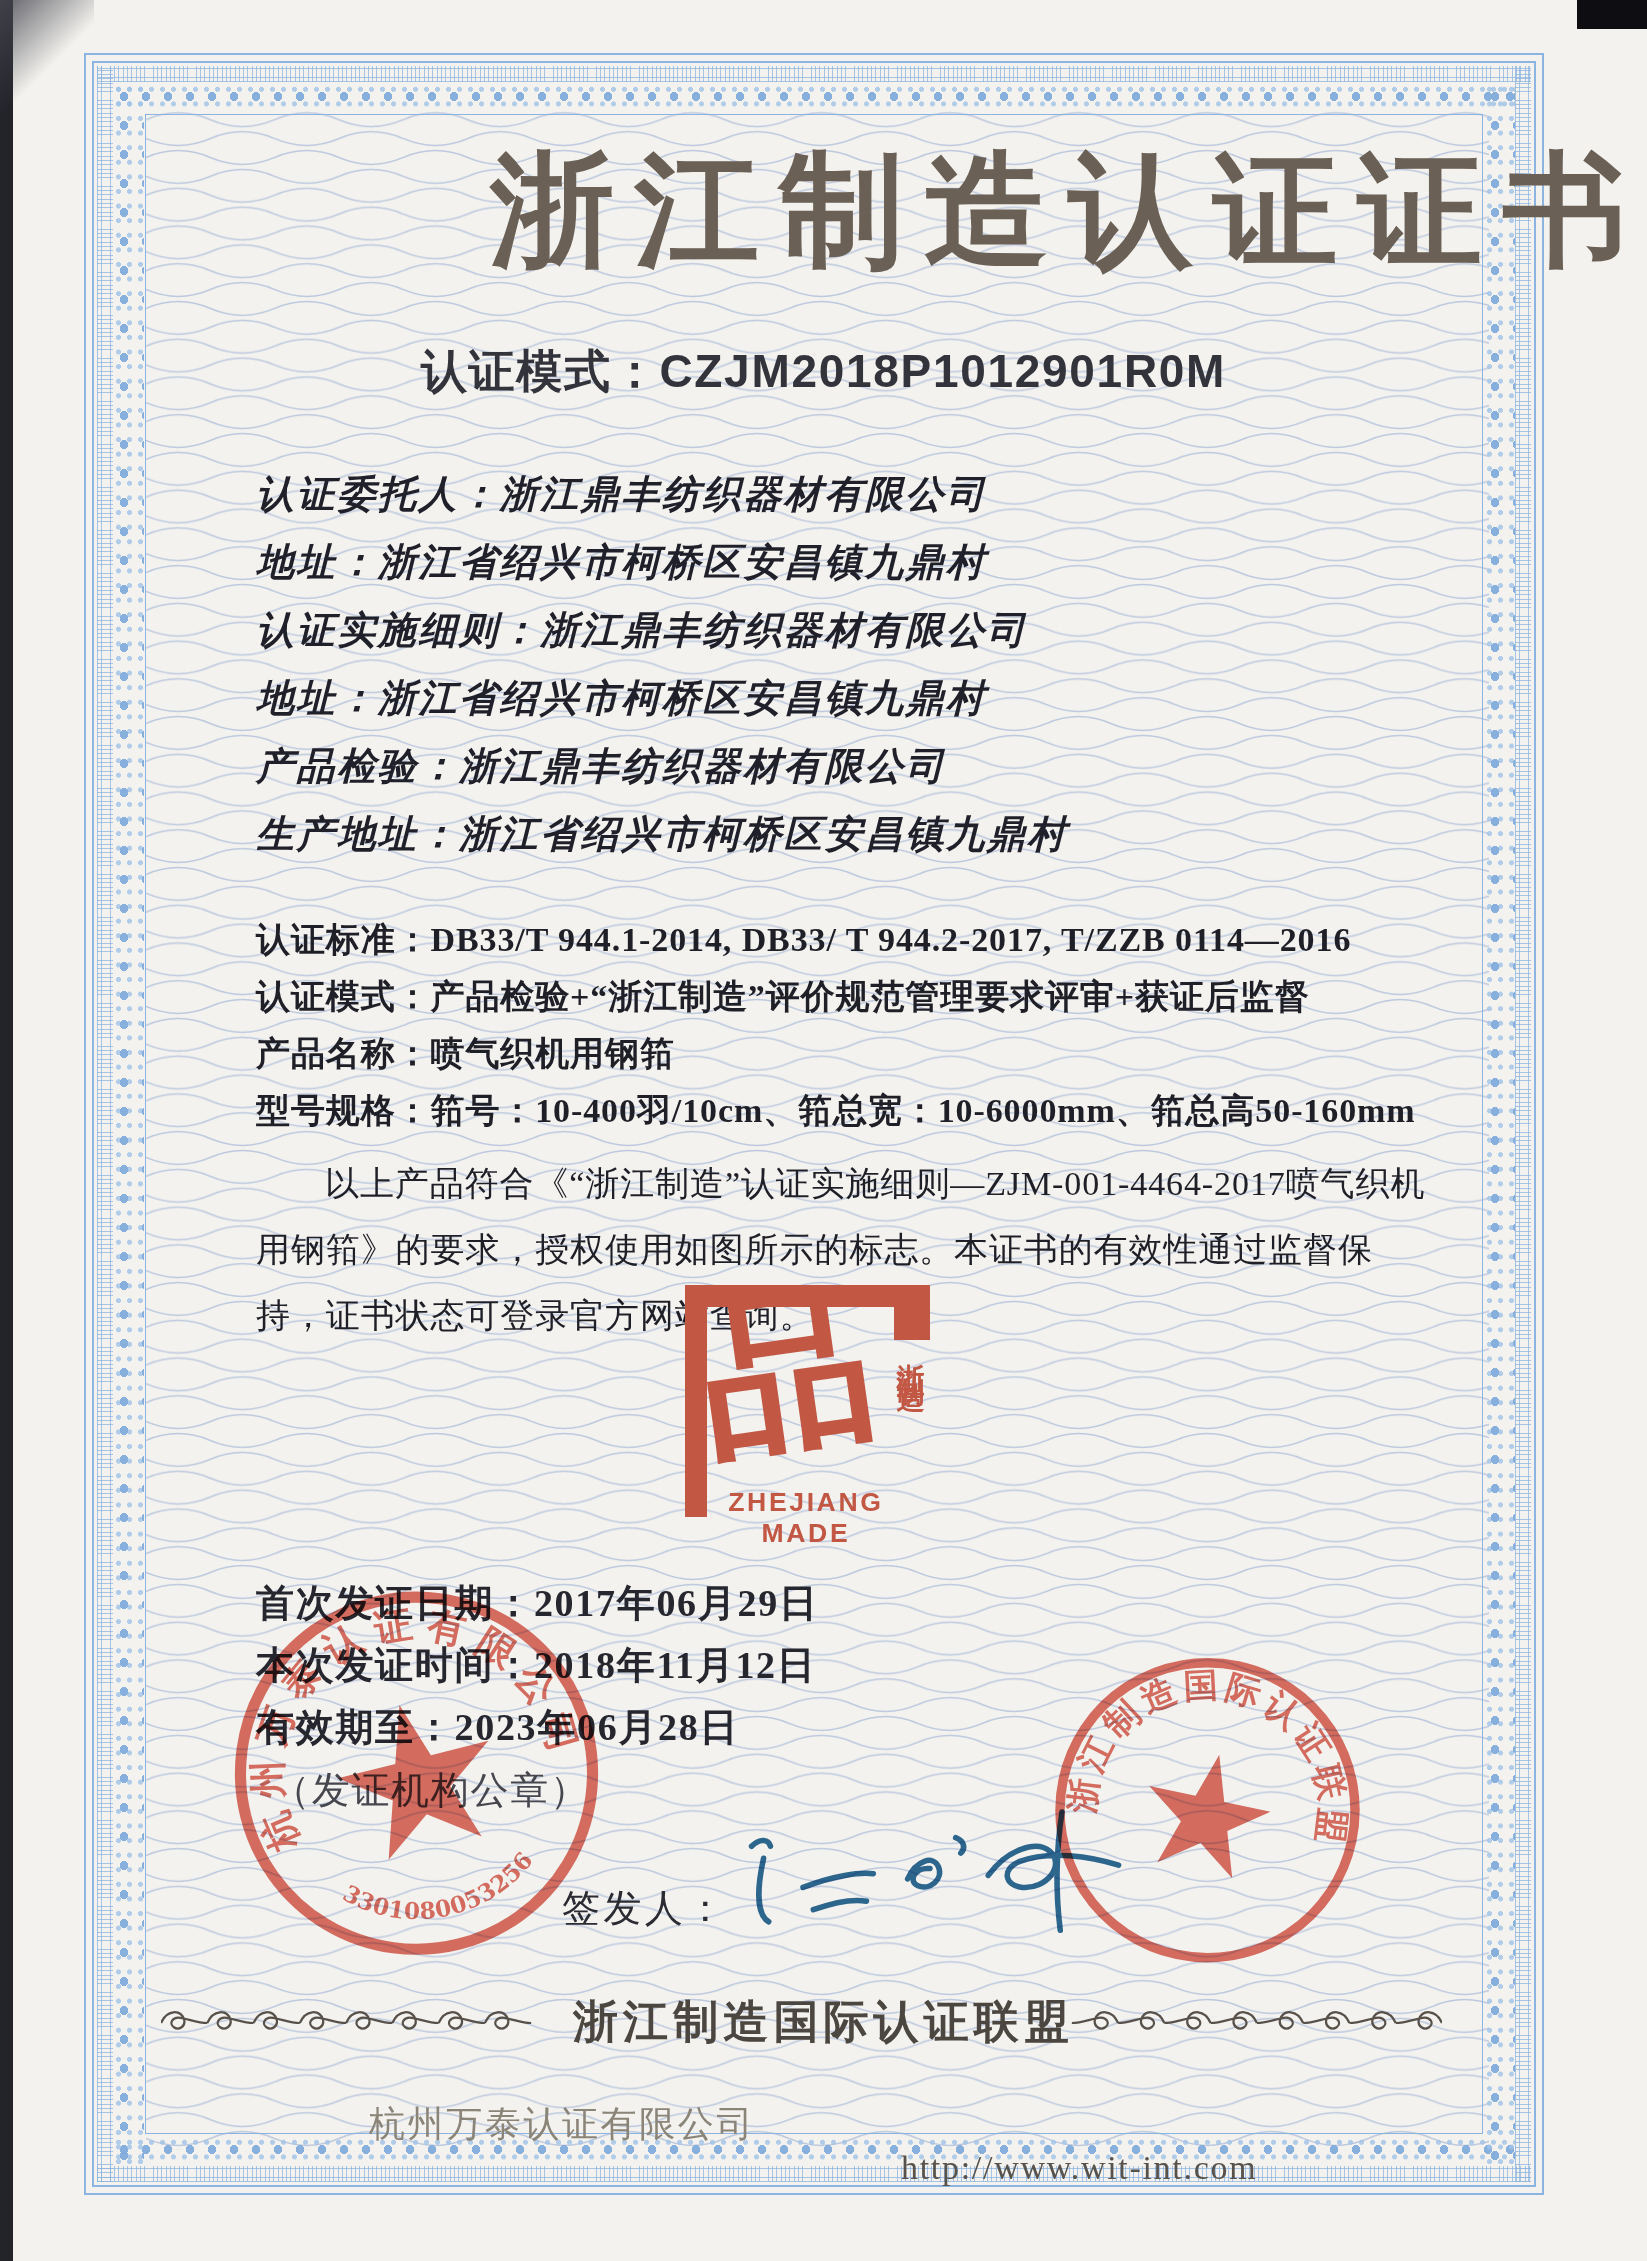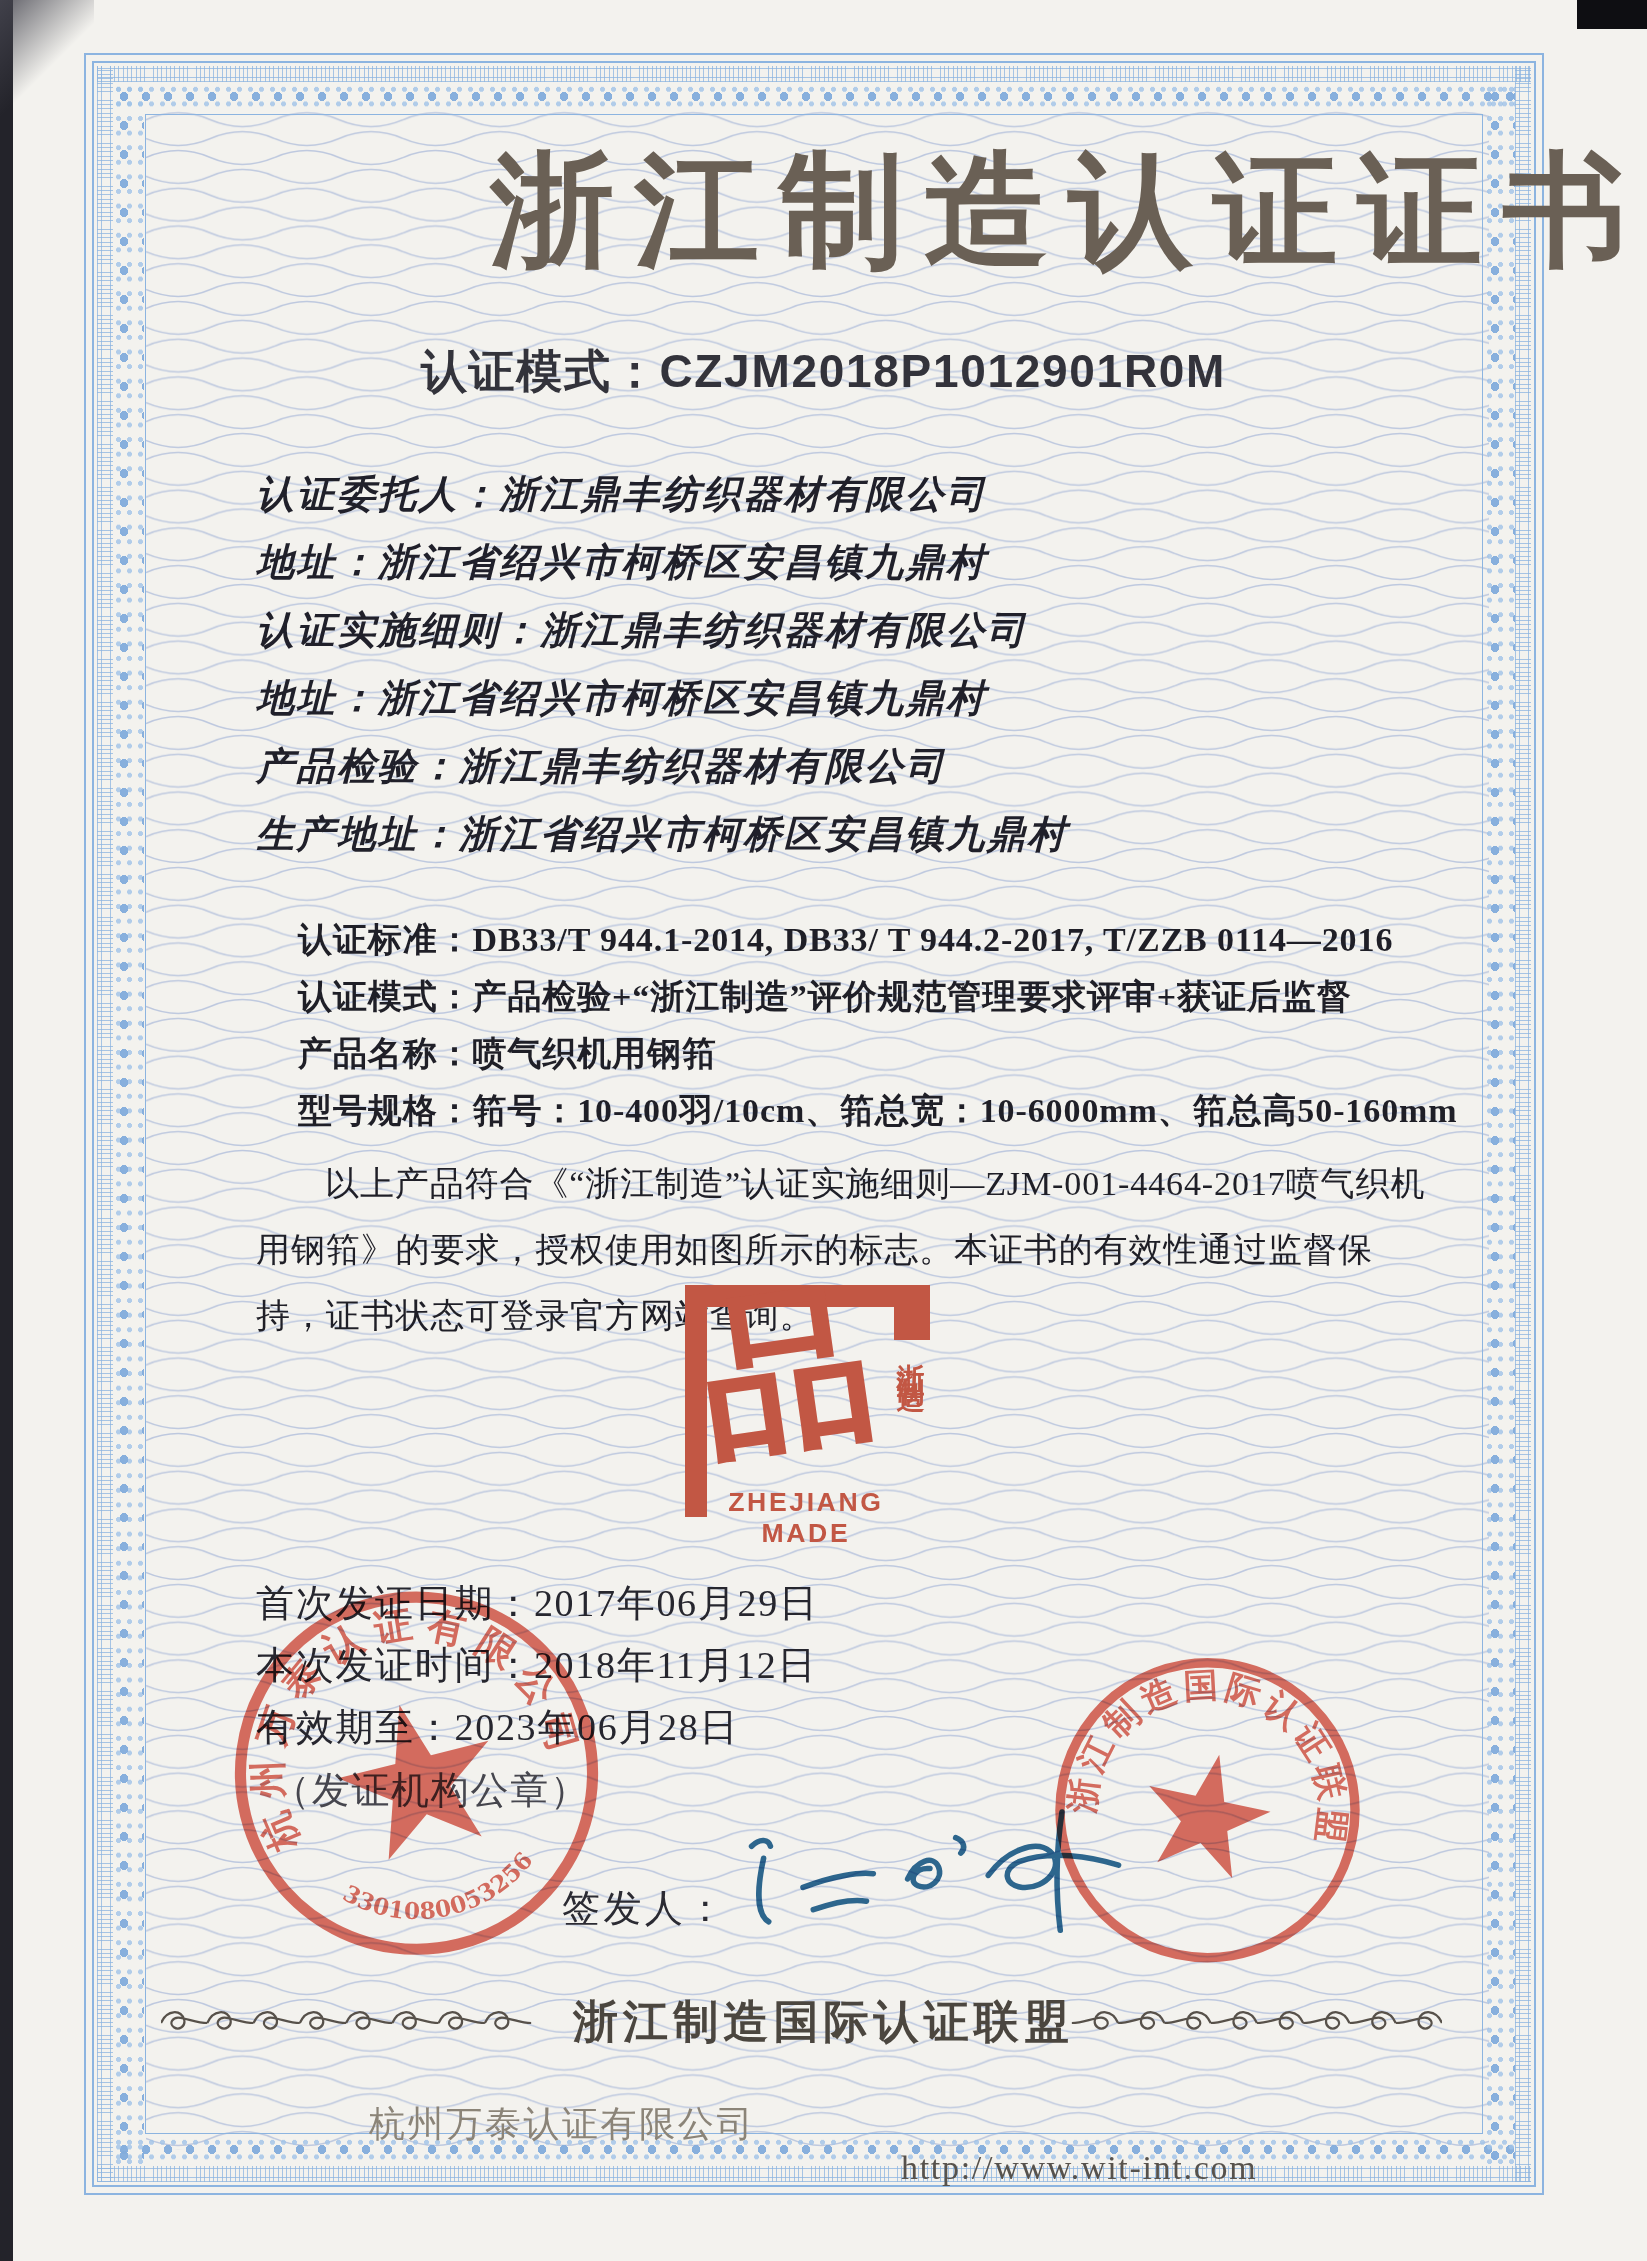--- a/index.html
+++ b/index.html
@@ -40,38 +40,38 @@
      font-weight:700;font-size:124px;letter-spacing:20.6px;color:var(--title_ink);}
 
   .certno{left:0;right:0;top:341px;text-align:center;font-family:"Liberation Sans",sans-serif;
      font-weight:700;font-size:46px;letter-spacing:1.7px;color:#33333b;}
 
   .parties{left:256px;top:460px;font-family:"Liberation Sans",sans-serif;font-weight:700;
      font-size:38px;color:#20202a;}
   .parties div{height:68px;line-height:68px;letter-spacing:2.6px;font-style:italic;}
 
   .specs{left:256px;top:911px;font-size:34px;color:#1f1f27;font-weight:600;}
-  .specs div{height:57px;line-height:57px;letter-spacing:0.9px;margin-left:42px;}
+  .specs div{height:57px;line-height:57px;letter-spacing:0.9px;}
 
   .statement{left:256px;top:1151px;width:1174px;font-size:34px;line-height:66px;
      color:#1f1f27;text-indent:69px;letter-spacing:0.9px;}
 
   
   .logo{left:678px;top:1278px;width:257px;height:266px;}
   .logo .bar{position:absolute;background:var(--logo_red);}
   .logo .mark{position:absolute;left:22px;top:-3.4px;font-size:172px;line-height:189px;
      color:var(--logo_red);transform:rotate(-8deg);font-family:"DejaVu Serif",serif;font-weight:700;}
   .logo .side{position:absolute;left:213px;top:63px;height:163px;writing-mode:vertical-rl;
      text-orientation:upright;font-family:"Liberation Sans",sans-serif;font-weight:700;
      font-size:28px;letter-spacing:6.9px;color:var(--logo_red);}
   .logo .cap{position:absolute;left:6.9px;top:209px;width:242px;text-align:center;
      font-family:"Liberation Sans",sans-serif;font-weight:700;font-size:26.6px;
      letter-spacing:2.6px;color:var(--logo_red);}
 
-  .dates{left:256px;top:1572px;font-size:38px;color:#26262e;font-weight:400;}
+  .dates{left:256px;top:1572px;font-size:38px;color:#26262e;font-weight:700;}
   .dates div{height:62px;line-height:62px;letter-spacing:1.7px;}
   .sealnote{left:272px;top:1765px;font-size:38px;color:#46464e;letter-spacing:1.7px;}
 
   .signer{left:562px;top:1883px;font-size:38px;color:#2b2b33;letter-spacing:3.4px;}
 
   .seal{mix-blend-mode:multiply;opacity:.85;}
   .sealink{fill:var(--seal_red);}
   .sealring{fill:none;stroke:var(--seal_red);}
   .sealtext{fill:var(--seal_red);font-family:"DejaVu Serif",serif;font-weight:700;}
   .sig{mix-blend-mode:multiply;}

